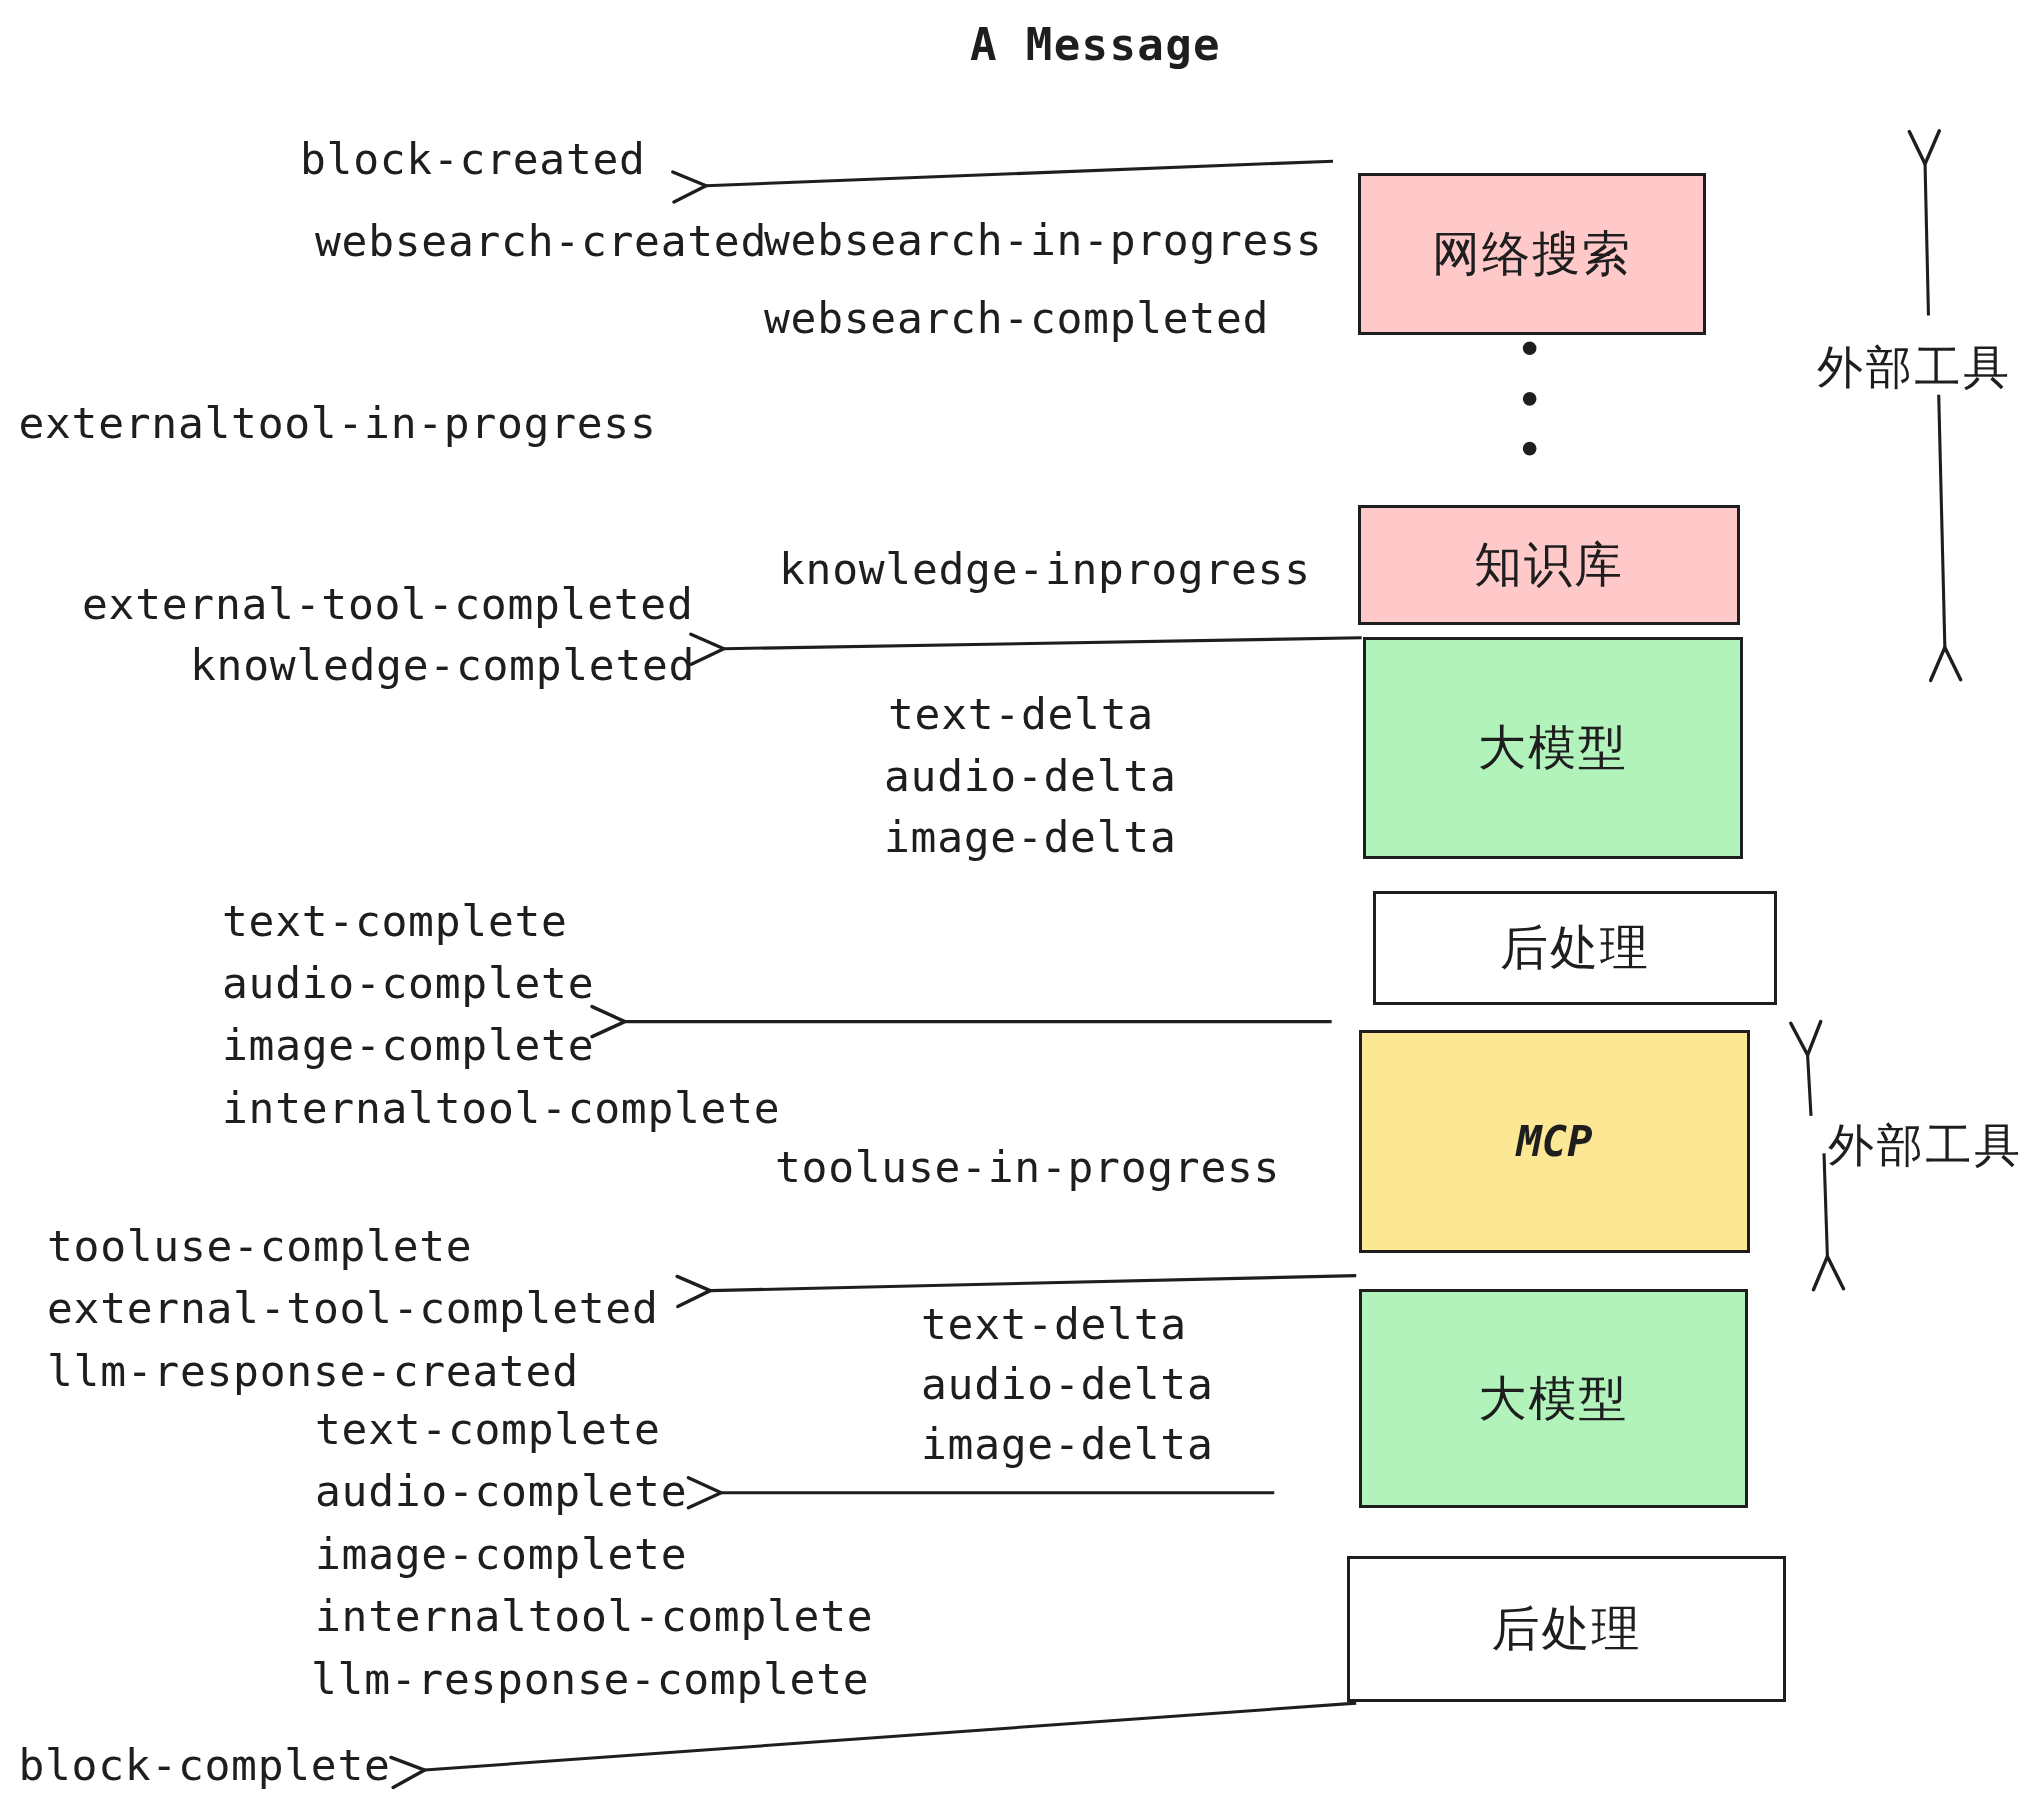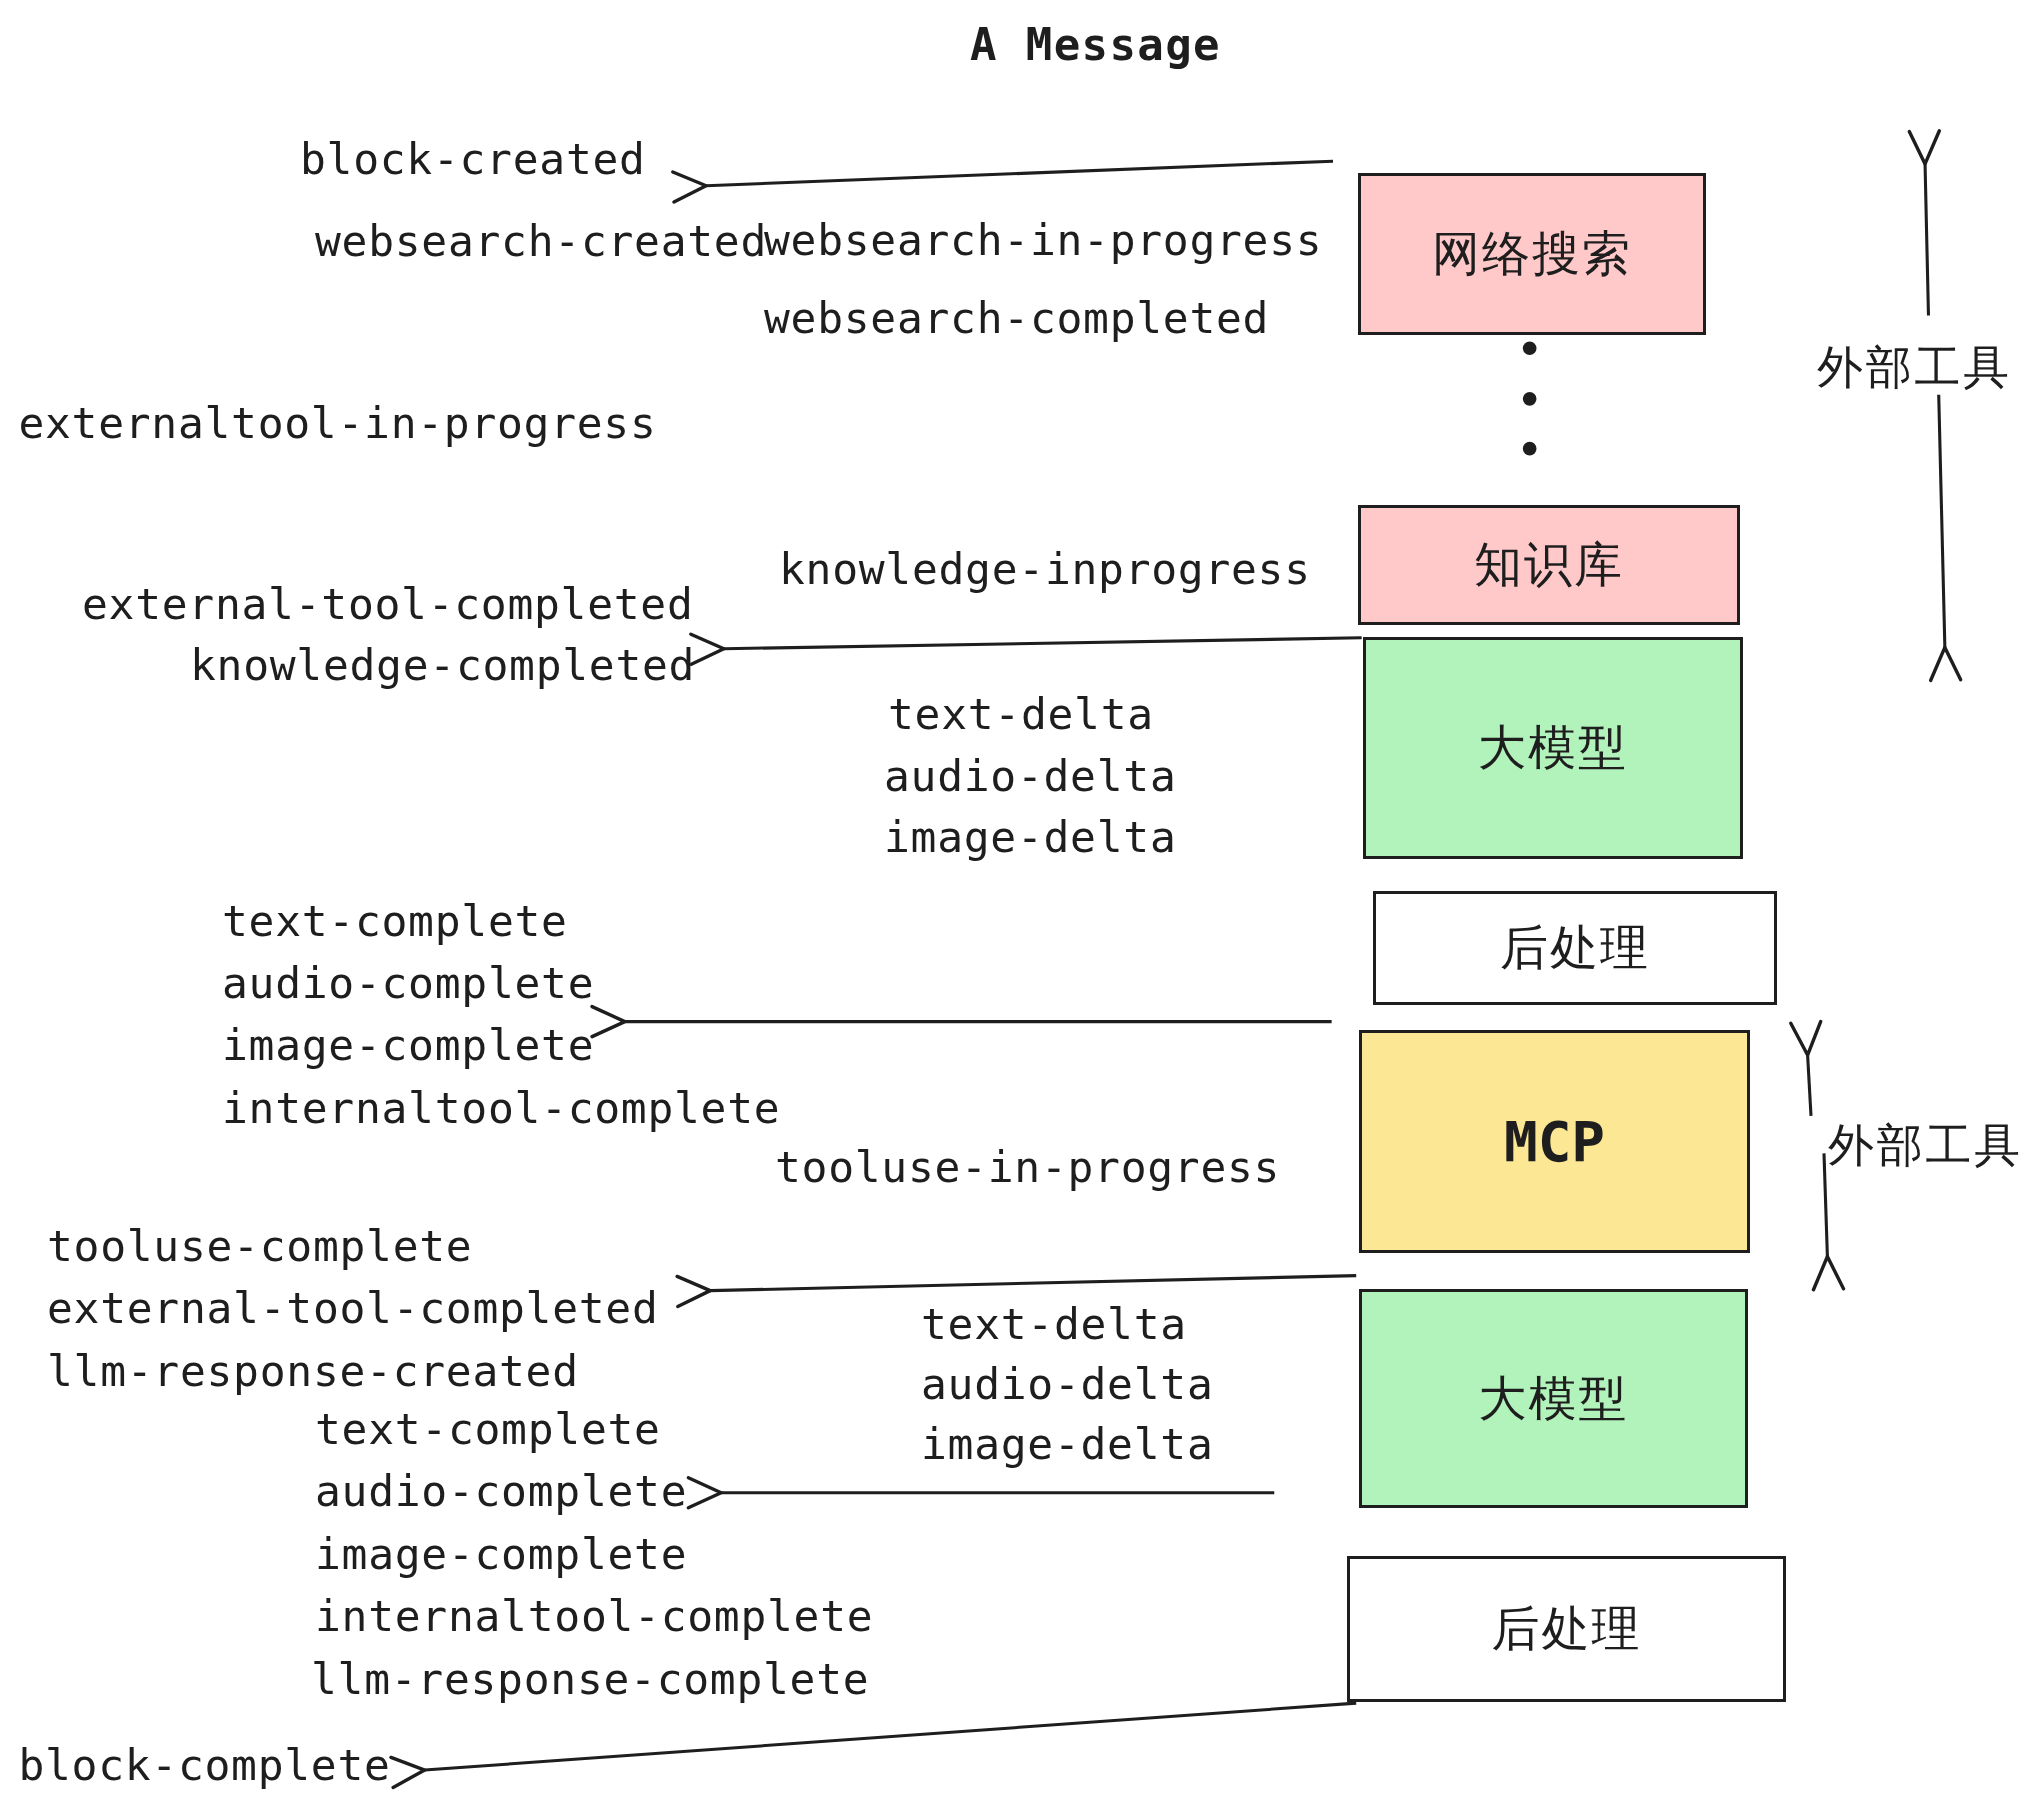--- a/index.html
+++ b/index.html
@@ -37,22 +37,23 @@
     justify-content:center;
     text-align:center;
   }
   .node.cjk{
     font-family:"Liberation Sans", sans-serif;
     font-size:48px;
     letter-spacing:2px;
   }
   .node.mono{
     font-family:"DejaVu Sans Mono", monospace;
-    font-size:56px;
+    font-size:42px;
     font-weight:bold;
+    font-style:italic;
   }
   .side-label{
     position:absolute;
     font-family:"Liberation Sans", sans-serif;
     font-size:46px;
     letter-spacing:2.7px;
     white-space:pre;
   }
   svg.overlay{
     position:absolute;

